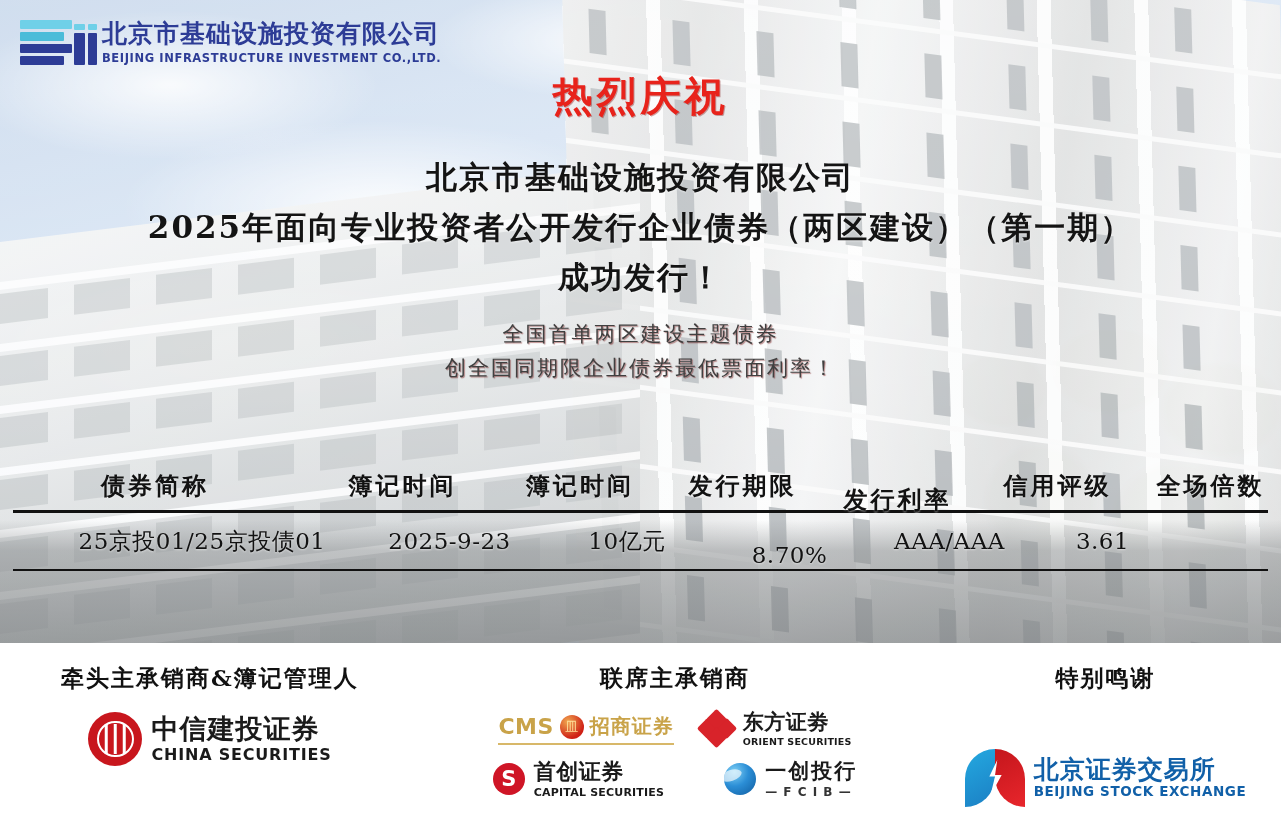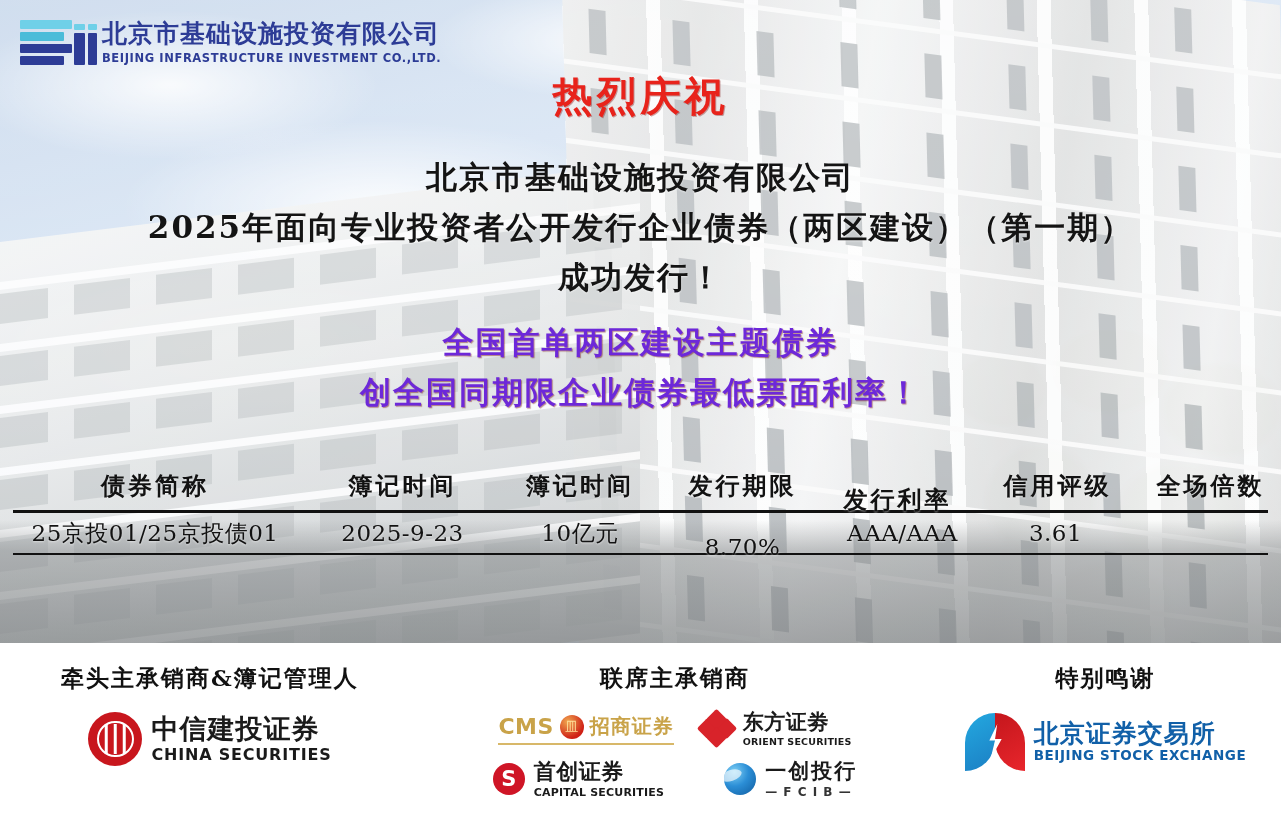--- a/index.html
+++ b/index.html
@@ -69,45 +69,45 @@
                   font-size:11.5px; font-weight:700; color:#2d3c96; letter-spacing:.6px; margin-top:3px; }
 
   
   .headline-area{ position:absolute; left:0; top:74px; width:1281px; text-align:center; }
   .h-red{ font-size:40px; font-weight:700; color:#e8231b; letter-spacing:4px;
           font-family:"DejaVu Serif","Liberation Serif",serif;
           text-shadow:1px 1px 0 rgba(120,0,0,.35); line-height:1.1; }
   .h-blk{ font-size:31px; font-weight:700; color:#141414; letter-spacing:2px;
           font-family:"DejaVu Serif","Liberation Serif",serif; line-height:1.62;
           text-shadow:0 1px 2px rgba(255,255,255,.55); }
-  .h-red2{ font-size:31px; font-weight:700; color:#6d28d9; letter-spacing:2px;
+  .h-red2{ font-size:21px; font-weight:400; color:#404040; letter-spacing:2px;
            font-family:"DejaVu Serif","Liberation Serif",serif; line-height:1.62;
            text-shadow:1px 1px 1px rgba(110,0,0,.45); }
 
   
   .tbl{ position:absolute; left:0; top:462px; width:1281px; }
   .trow{ display:flex; align-items:center; }
   .trow.head{ height:48px; }
-  .trow.body{ height:40px; }
+  .trow.body{ height:56px;padding-left:47px; }
   .tcell{ font-family:"DejaVu Serif","Liberation Serif",serif; text-align:center;
           color:#121212; white-space:nowrap; }
   .head .tcell{ font-size:24px; font-weight:700; letter-spacing:3px;
                 text-shadow:0 1px 2px rgba(255,255,255,.5); }
   .body .tcell{ font-size:23px; font-weight:400; letter-spacing:.5px;
                 text-shadow:0 1px 2px rgba(255,255,255,.5); }
   .hr{ height:3px; background:#111; width:1255px; margin:0 13px; }
   .hr.thin{ height:2px; }
   .col0{ width:310px; } .col1{ width:185px; } .col2{ width:170px; }
   .col3{ width:155px; } .col4{ width:155px;margin-top:28px; } .col5{ width:165px; } .col6{ width:141px; }
 
   
   .footer{ position:absolute; left:0; top:643px; width:1281px; height:185px; background:#fff; }
   .fcols{ display:flex; height:100%; }
   .fcol{ display:flex; flex-direction:column; align-items:center; padding-top:20px; }
-  .fcol.a{ width:420px; } .fcol.b{ width:510px; } .fcol.c{ width:351px; }
+  .fcol.a{ width:420px; } .fcol.b{ width:510px; } .fcol.c{ width:351px;gap:36px; }
   .ftitle{ font-family:"DejaVu Serif","Liberation Serif",serif; font-size:23px;
            font-weight:700; color:#111; letter-spacing:2px; margin-bottom:18px; }
   .logorow{ display:flex; align-items:center; justify-content:center; gap:40px; width:100%; }
   .logorow + .logorow{ margin-top:14px; }
   .brand{ display:flex; align-items:center; gap:9px; }
   .bz{ display:flex; flex-direction:column; line-height:1; }
   .bz .zh{ font-family:"DejaVu Sans","Liberation Sans",sans-serif; font-weight:700; color:#1a1a1a; }
   .bz .en{ font-family:"DejaVu Sans","Liberation Sans",sans-serif; font-weight:700; color:#1a1a1a; }
 
   

